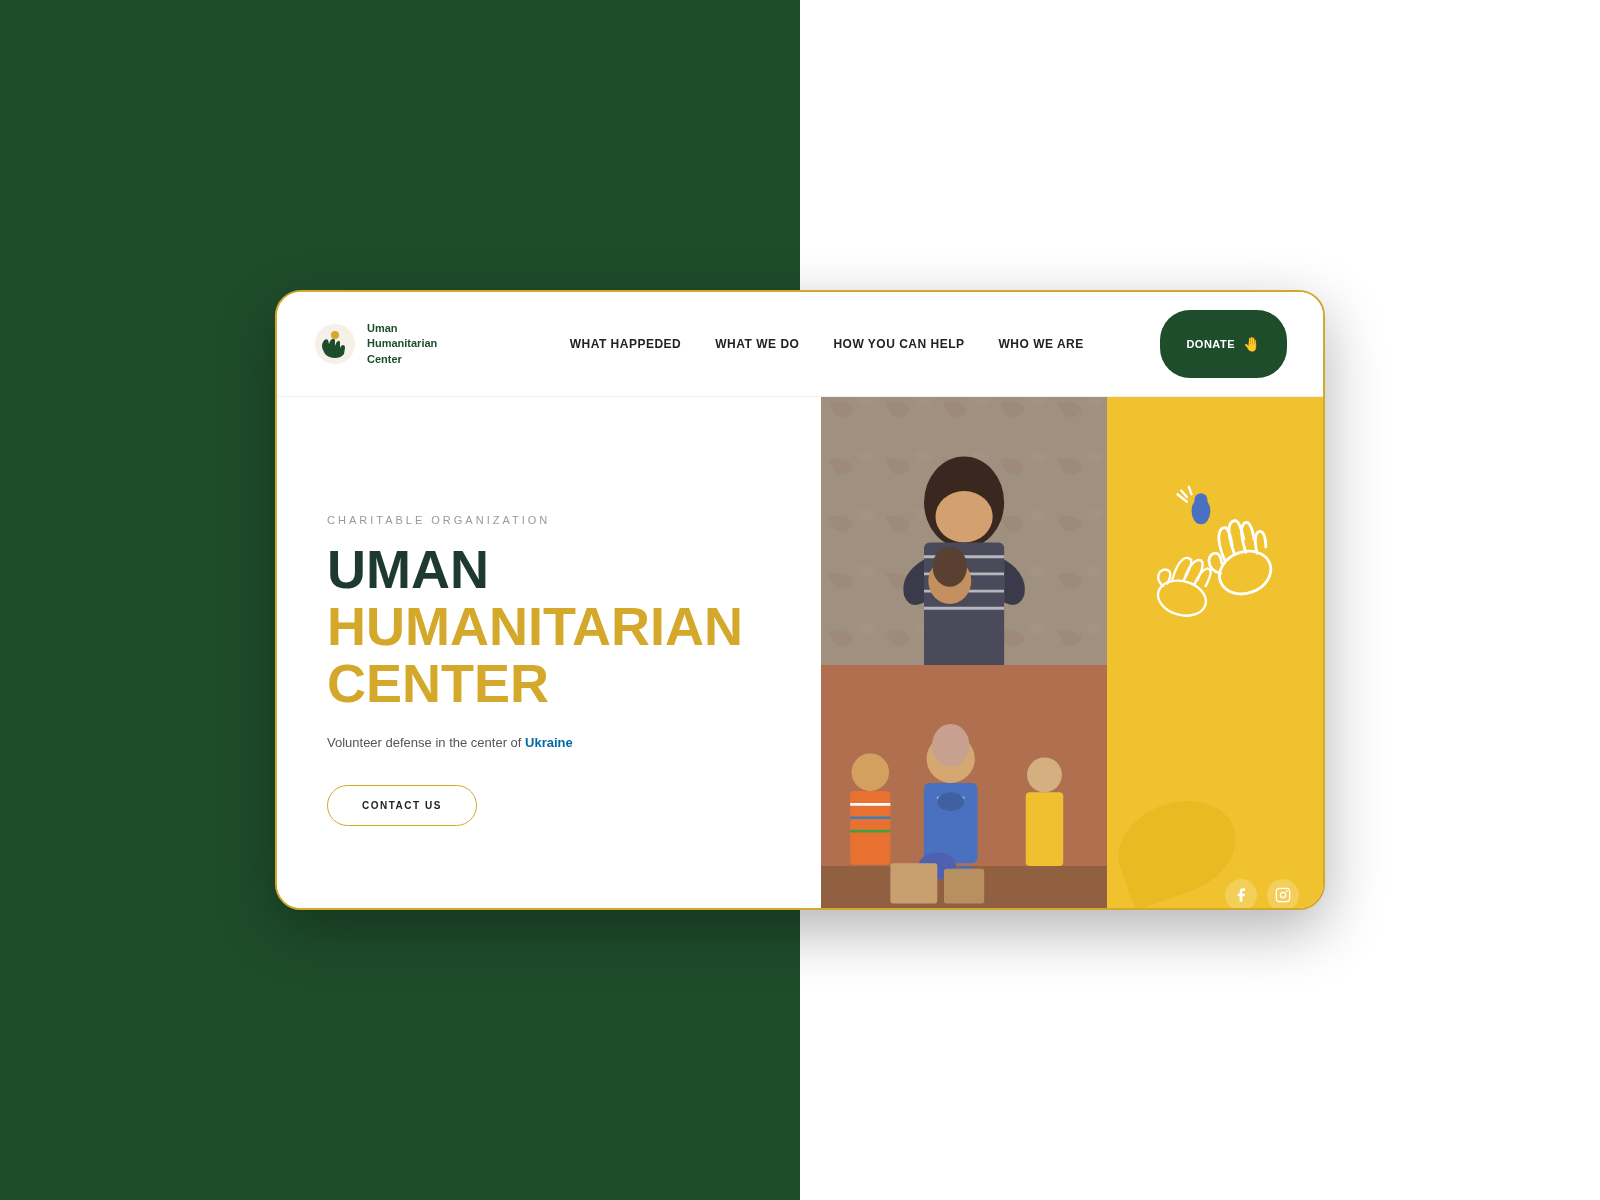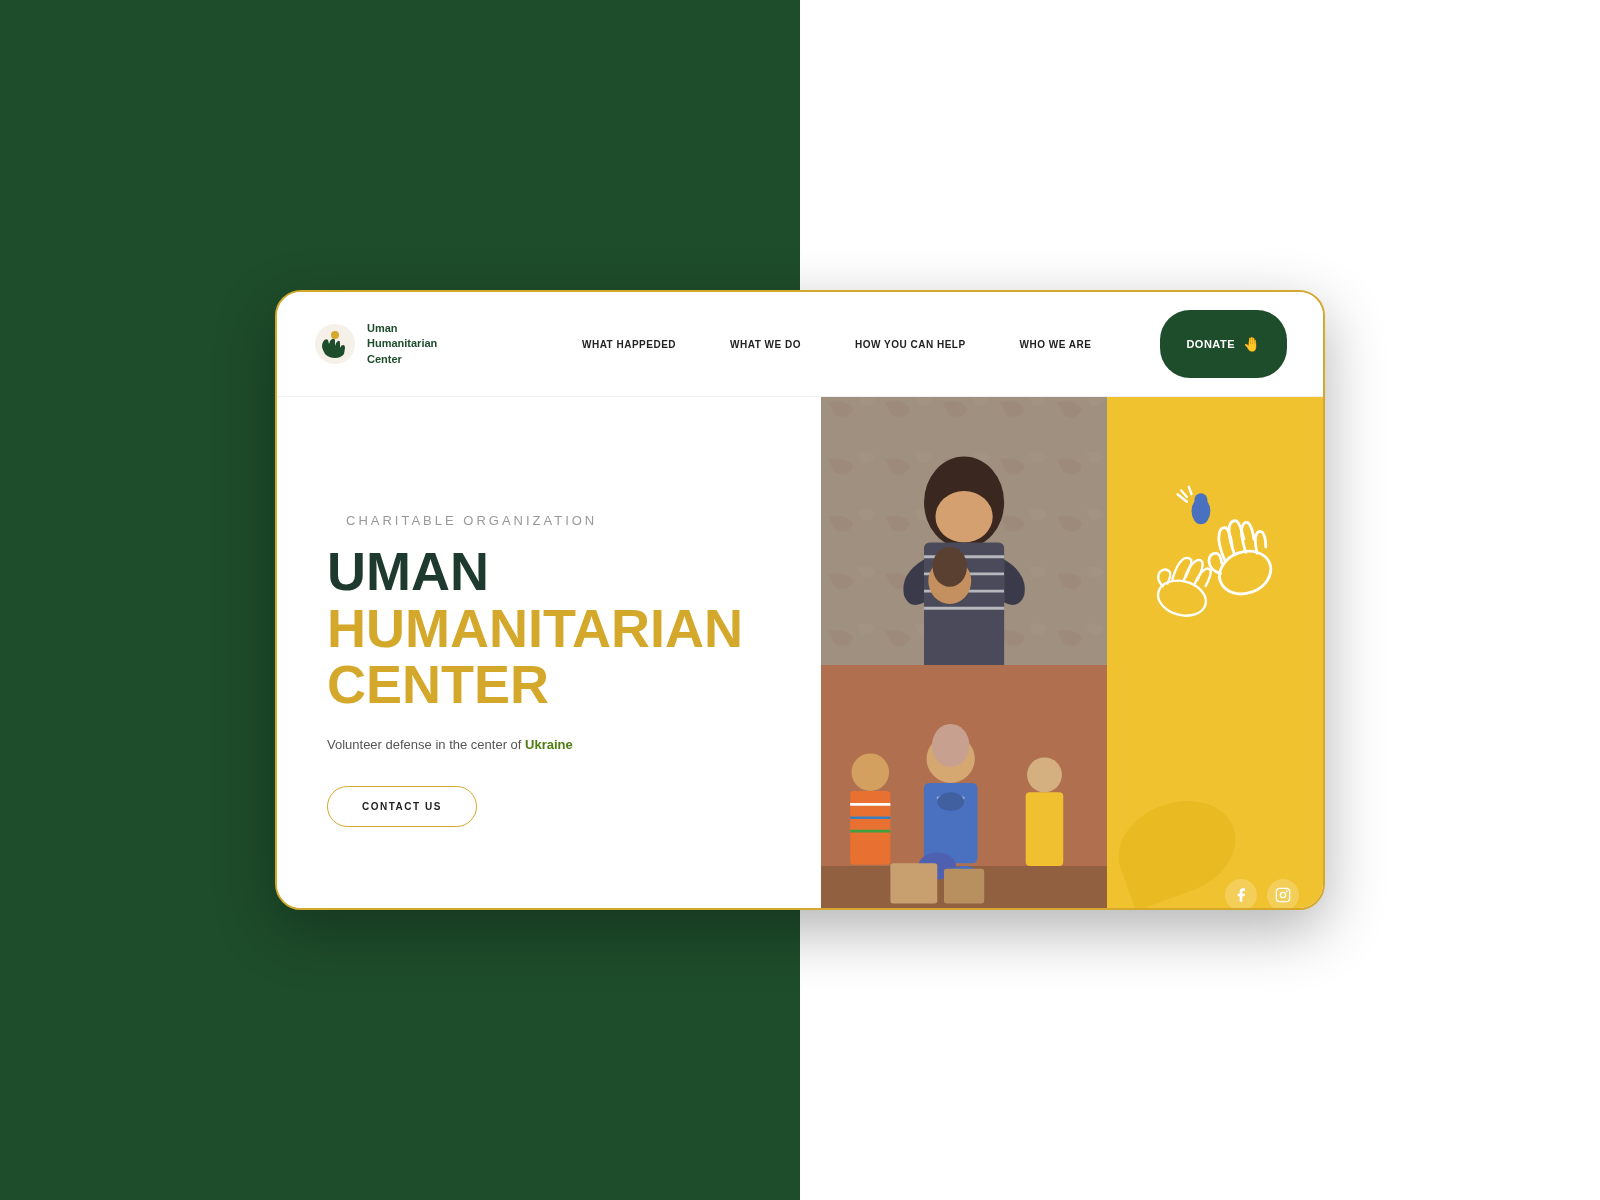--- a/index.html
+++ b/index.html
@@ -71,28 +71,27 @@
 
     .nav-links {
       display: flex;
       align-items: center;
       gap: 34px;
       flex: 1;
       justify-content: center;
     }
 
     .nav-link {
-      font-size: 10px;
+      font-size: 12px;
       font-weight: 700;
       color: #222;
       text-transform: uppercase;
       letter-spacing: 0.5px;
       cursor: pointer;
       white-space: nowrap;
-      margin-left: 20px;
     }
 
     .donate-btn {
       background: #1e4d2b;
       color: #fff;
       border: none;
       border-radius: 30px;
       padding: 26px 26px;
       font-size: 11px;
       font-weight: 700;
@@ -120,26 +119,25 @@
       padding: 50px 50px 40px 50px;
       display: flex;
       flex-direction: column;
       justify-content: center;
       background: #fff;
       position: relative;
       z-index: 2;
     }
 
     .charity-label {
-      font-size: 13px;
+      font-size: 11px;
       letter-spacing: 3px;
       color: #999;
       text-transform: uppercase;
       margin-bottom: 16px;
-      margin-left: 19px;
     }
 
     .main-title-dark {
       font-size: 54px;
       font-weight: 900;
       color: #1e3a2f;
       line-height: 1;
       text-transform: uppercase;
       margin-bottom: 2px;
     }
@@ -155,21 +153,21 @@
     .subtitle {
       font-size: 13px;
       color: #555;
       margin-top: 22px;
       margin-bottom: 32px;
       line-height: 1.5;
     }
 
     .subtitle strong {
       font-weight: 700;
-      color: #4d7c0f;
+      color: #0369a1;
     }
 
     .contact-btn {
       display: inline-block;
       border: 1.5px solid #d4a82a;
       border-radius: 30px;
       padding: 14px 34px;
       font-size: 10px;
       font-weight: 700;
       letter-spacing: 1.5px;

